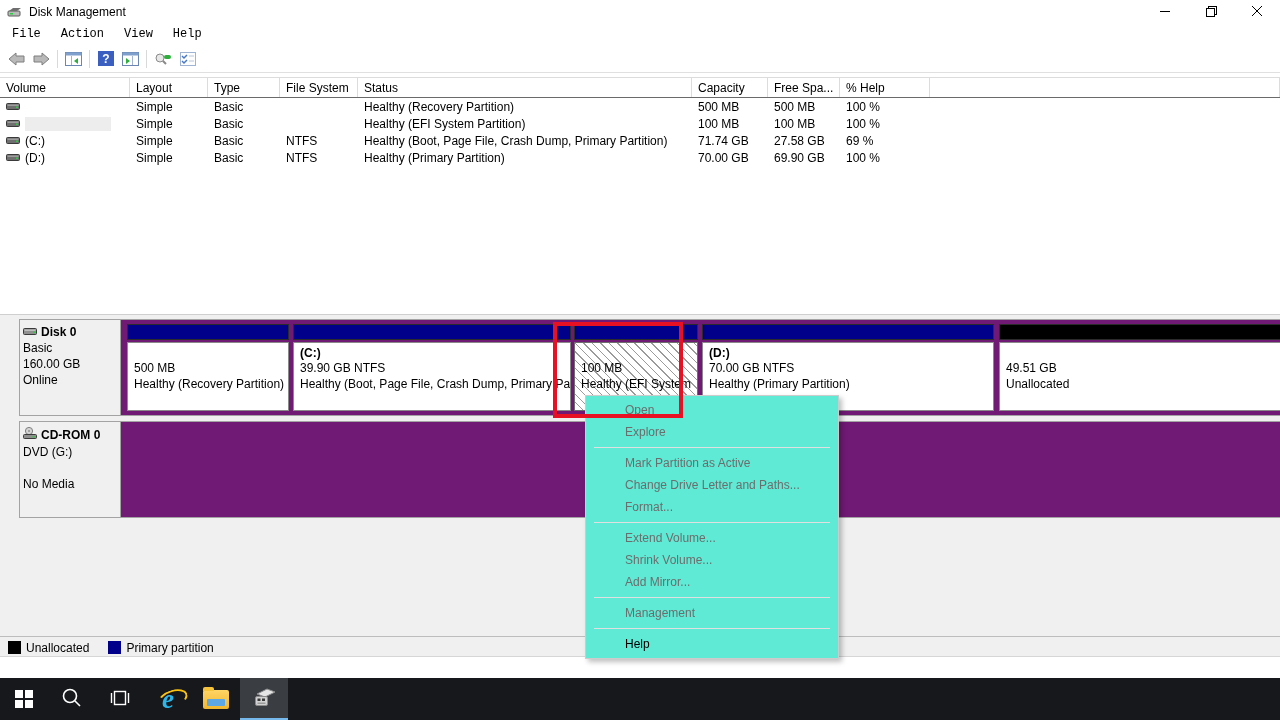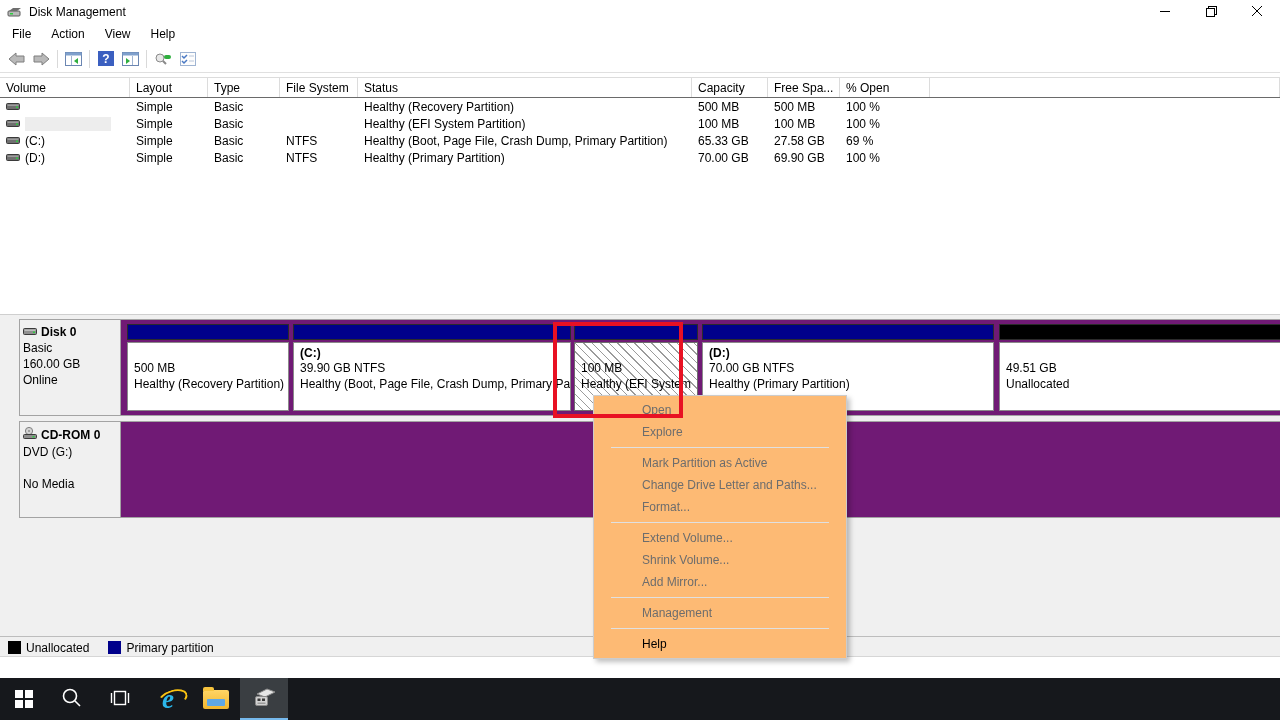--- a/index.html
+++ b/index.html
@@ -8,21 +8,21 @@
 
   
   .titlebar{position:absolute;left:0;top:0;width:1280px;height:23px;background:#fff;display:flex;align-items:center;text-align:center;}
   .title-icon{margin-left:7px;display:flex;}
   .title-text{margin-left:7px;}
   .winbtns{position:absolute;right:0;top:0;display:flex;height:23px;}
   .winbtn{width:46px;height:23px;display:flex;align-items:center;justify-content:center;}
 
   
   .menubar{position:absolute;left:0;top:23px;width:1280px;height:22px;background:#fff;display:flex;align-items:center;padding-left:2px;}
-  .menu-item{padding:3px 10px;}
+  .menu-item{padding:3px 10px;font-family:Liberation Mono, monospace;}
 
   
   .toolbar{position:absolute;left:0;top:45px;width:1280px;height:27px;background:#fff;border-bottom:1px solid #e0e0e0;display:flex;align-items:center;padding-left:4px;}
   .tb-btn{width:25px;height:22px;display:flex;align-items:center;justify-content:center;}
   .tb-sep{width:1px;height:18px;background:#d9d9d9;margin:0 3px;}
 
   
   .volume-pane{position:absolute;left:0;top:73px;width:1280px;height:241px;background:#fff;}
   .vrow{display:grid;grid-template-columns:130px 78px 72px 78px 334px 76px 72px 90px 1fr;align-items:center;height:17px;}
   .vhead{height:19px;border-top:1px solid #dcdcdc;border-bottom:1px solid #6a6a6a;margin-top:4px;}
@@ -51,22 +51,22 @@
 
   .legend{position:absolute;left:0;top:321px;width:1280px;height:21px;border-top:1px solid #bdbdbd;display:flex;align-items:center;padding-left:8px;gap:5px;}
   .swatch{width:13px;height:13px;display:inline-block;}
   .swatch.black{background:#000000;}
   .swatch.navy{background:#00008B;}
   .legend .llabel{margin-right:14px;}
 
   .status-strip{position:absolute;left:0;top:656px;width:1280px;height:22px;background:#fff;border-top:1px solid #d6d6d6;}
 
   
-  .ctx{position:absolute;left:585px;top:395px;width:254px;background:#fdba74;border:1px solid #cccccc;
-       box-shadow:3px 3px 5px rgba(0,0,0,0.25);z-index:30;padding:3px 15px;box-sizing:border-box;margin-left:8px;}
+  .ctx{position:absolute;left:585px;top:395px;width:254px;background:#5eead4;border:1px solid #cccccc;
+       box-shadow:3px 3px 5px rgba(0,0,0,0.25);z-index:30;padding:3px 6px;box-sizing:border-box;}
   .ctx-item{height:22px;line-height:22px;padding-left:33px;color:#6d6d6d;white-space:nowrap;}
   .ctx-item.enabled{color:#000;}
   .ctx-sep{height:1px;background:#e0e0e0;margin:4px 2px;}
 
   
   .taskbar{position:absolute;left:0;top:678px;width:1280px;height:42px;background:#16181c;display:flex;align-items:center;}
   .tb-item{width:48px;height:42px;display:flex;align-items:center;justify-content:center;position:relative;}
   .tb-item.active{background:#3a3e42;box-shadow:inset 0 -2px 0 #76b9ed;}
   .ie-e{font-family:"Liberation Serif",serif;font-style:italic;font-weight:bold;font-size:27px;color:#2cb7ea;line-height:20px;position:relative;}
   .ie-ring{position:absolute;left:-4px;top:1px;width:26px;height:13px;border:2px solid #f9c211;border-radius:50%;border-left-color:transparent;border-bottom-color:transparent;transform:rotate(-18deg);}
@@ -174,21 +174,21 @@
 
   <div class="volume-pane">
     <div class="vrow vhead">
       <div class="cell">Volume</div>
       <div class="cell">Layout</div>
       <div class="cell">Type</div>
       <div class="cell">File System</div>
       <div class="cell">Status</div>
       <div class="cell">Capacity</div>
       <div class="cell">Free Spa...</div>
-      <div class="cell">% Open</div>
+      <div class="cell">% Help</div>
       <div class="cell"></div>
     </div>
 
     <div class="vrow">
       <div class="cell vol-cell">
           <span><svg width="14" height="10">
               <rect x="0.5" y="2.5" width="13" height="6" rx="1" fill="#6f6f6f" stroke="#3a3a3a"></rect>
               <rect x="1.5" y="3.5" width="11" height="1.5" fill="#9d9d9d"></rect>
               <rect x="10" y="5.5" width="2" height="1.5" fill="#2ecc40"></rect>
             </svg></span>
@@ -229,21 +229,21 @@
               <rect x="0.5" y="2.5" width="13" height="6" rx="1" fill="#6f6f6f" stroke="#3a3a3a"></rect>
               <rect x="1.5" y="3.5" width="11" height="1.5" fill="#9d9d9d"></rect>
               <rect x="10" y="5.5" width="2" height="1.5" fill="#2ecc40"></rect>
             </svg></span>
           <span>(C:)</span>
         </div>
       <div class="cell">Simple</div>
       <div class="cell">Basic</div>
       <div class="cell">NTFS</div>
       <div class="cell">Healthy (Boot, Page File, Crash Dump, Primary Partition)</div>
-      <div class="cell">65.33 GB</div>
+      <div class="cell">71.74 GB</div>
       <div class="cell">27.58 GB</div>
       <div class="cell">69 %</div>
       <div class="cell"></div>
     </div>
 
     <div class="vrow">
       <div class="cell vol-cell">
           <span><svg width="14" height="10">
               <rect x="0.5" y="2.5" width="13" height="6" rx="1" fill="#6f6f6f" stroke="#3a3a3a"></rect>
               <rect x="1.5" y="3.5" width="11" height="1.5" fill="#9d9d9d"></rect>

